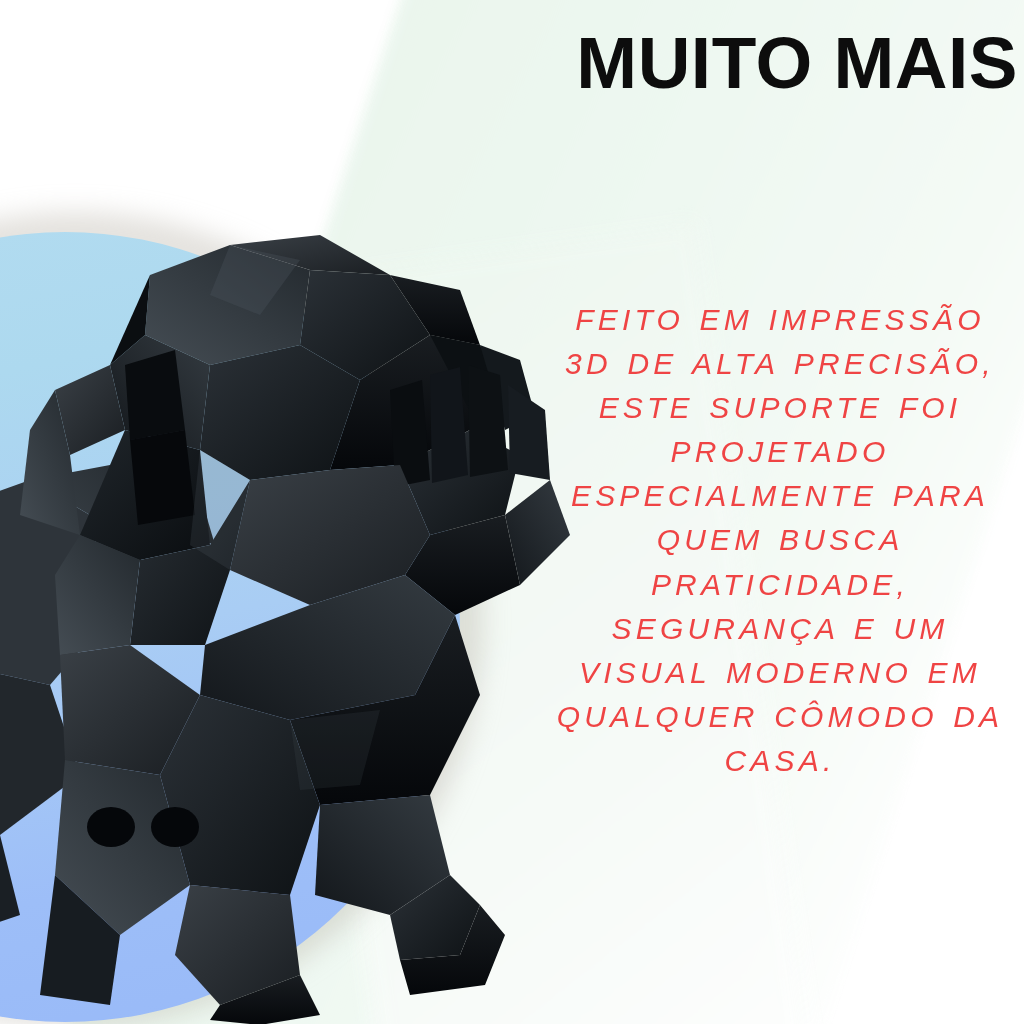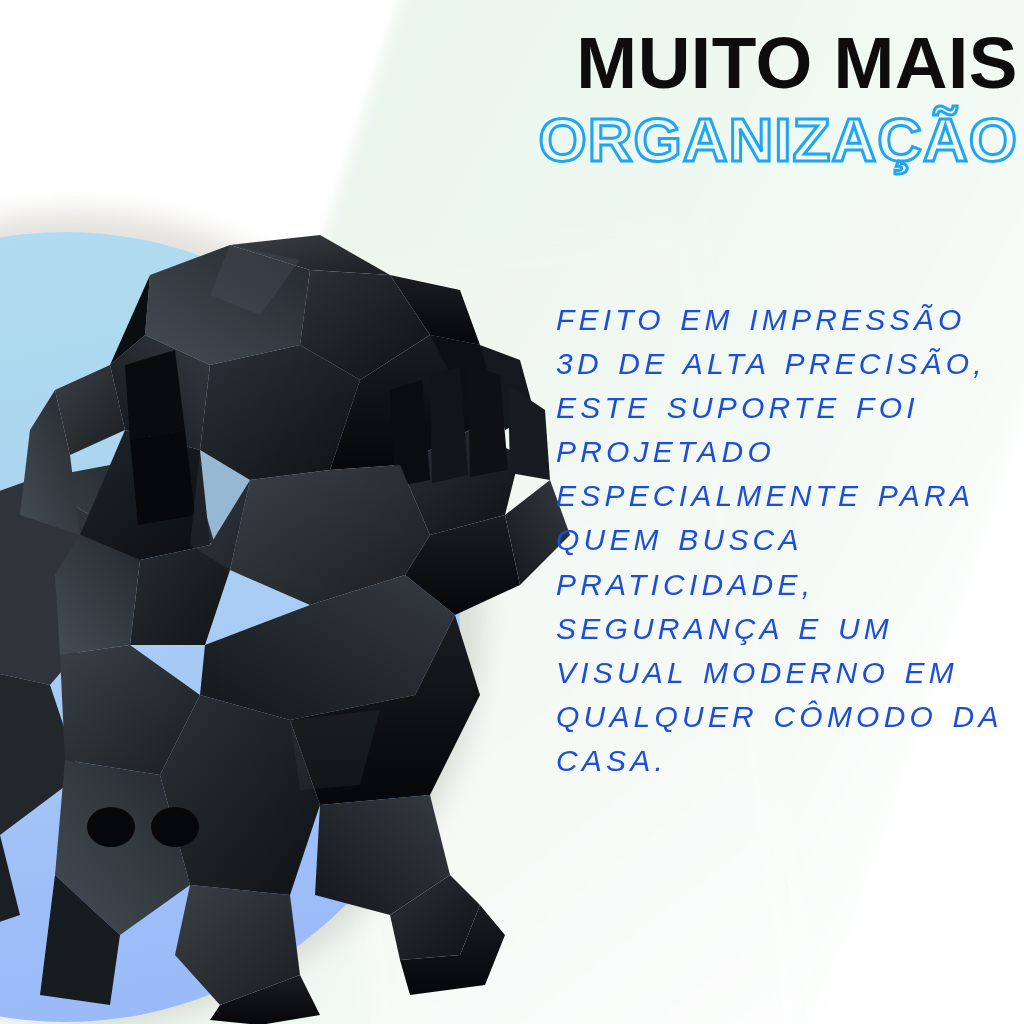--- a/index.html
+++ b/index.html
@@ -66,27 +66,27 @@
     white-space:nowrap;
     color:transparent;
     -webkit-text-stroke:3px #1fa5f5;
     font-family:"Liberation Sans", sans-serif;
   }
 
   
   .body-copy{
     position:absolute;
     left:556px; top:298px; width:448px;
-    text-align:left;
+    text-align:center;
     font-style:italic;
     font-weight:400;
     font-size:30px;
     letter-spacing:4.2px;
     line-height:1.47;
-    color:#1d4ed8;
+    color:#ef4444;
     font-family:"Liberation Sans", sans-serif;
     word-spacing:3px;
   }
 
   
   .dog{position:absolute;left:-40px;top:215px;width:620px;height:810px;}
   .dog svg{display:block;width:100%;height:100%;}
 </style>
 </head>
 <body>
@@ -180,20 +180,19 @@
       <ellipse cx="215" cy="612" rx="24" ry="20" fill="#05070a"></ellipse>
 
       <polygon points="270,30 340,45 300,100 250,80" fill="#4b545b" opacity=".35"></polygon>
       <polygon points="240,235 290,265 270,355 230,330" fill="#525b62" opacity=".22"></polygon>
       <polygon points="330,505 420,495 400,570 340,575" fill="#4a535a" opacity=".18"></polygon>
     </svg>
   </div>
 
   <div class="headline">
     <div class="h-line1">MUITO MAIS</div>
-    <div class="h-line2">ORGANIZAÇÃO</div>
   </div>
 
   <div class="body-copy">
     <span>FEITO EM IMPRESSÃO 3D DE ALTA PRECISÃO, ESTE SUPORTE FOI PROJETADO ESPECIALMENTE PARA QUEM BUSCA PRATICIDADE, SEGURANÇA E UM VISUAL MODERNO EM QUALQUER CÔMODO DA CASA.</span>
   </div>
 
 </div>
 
 </body></html>

